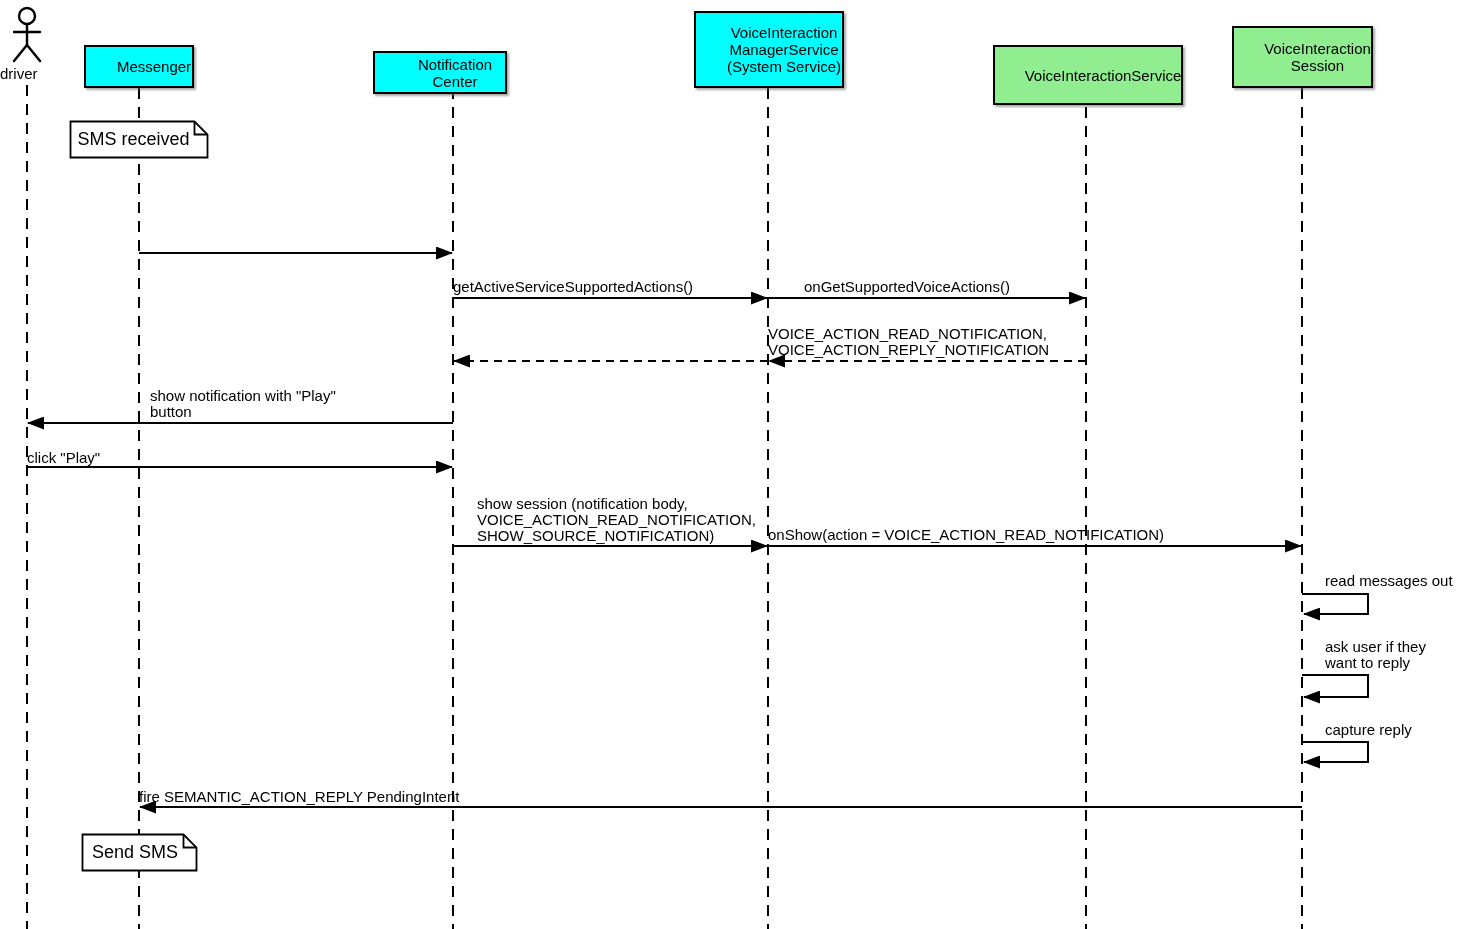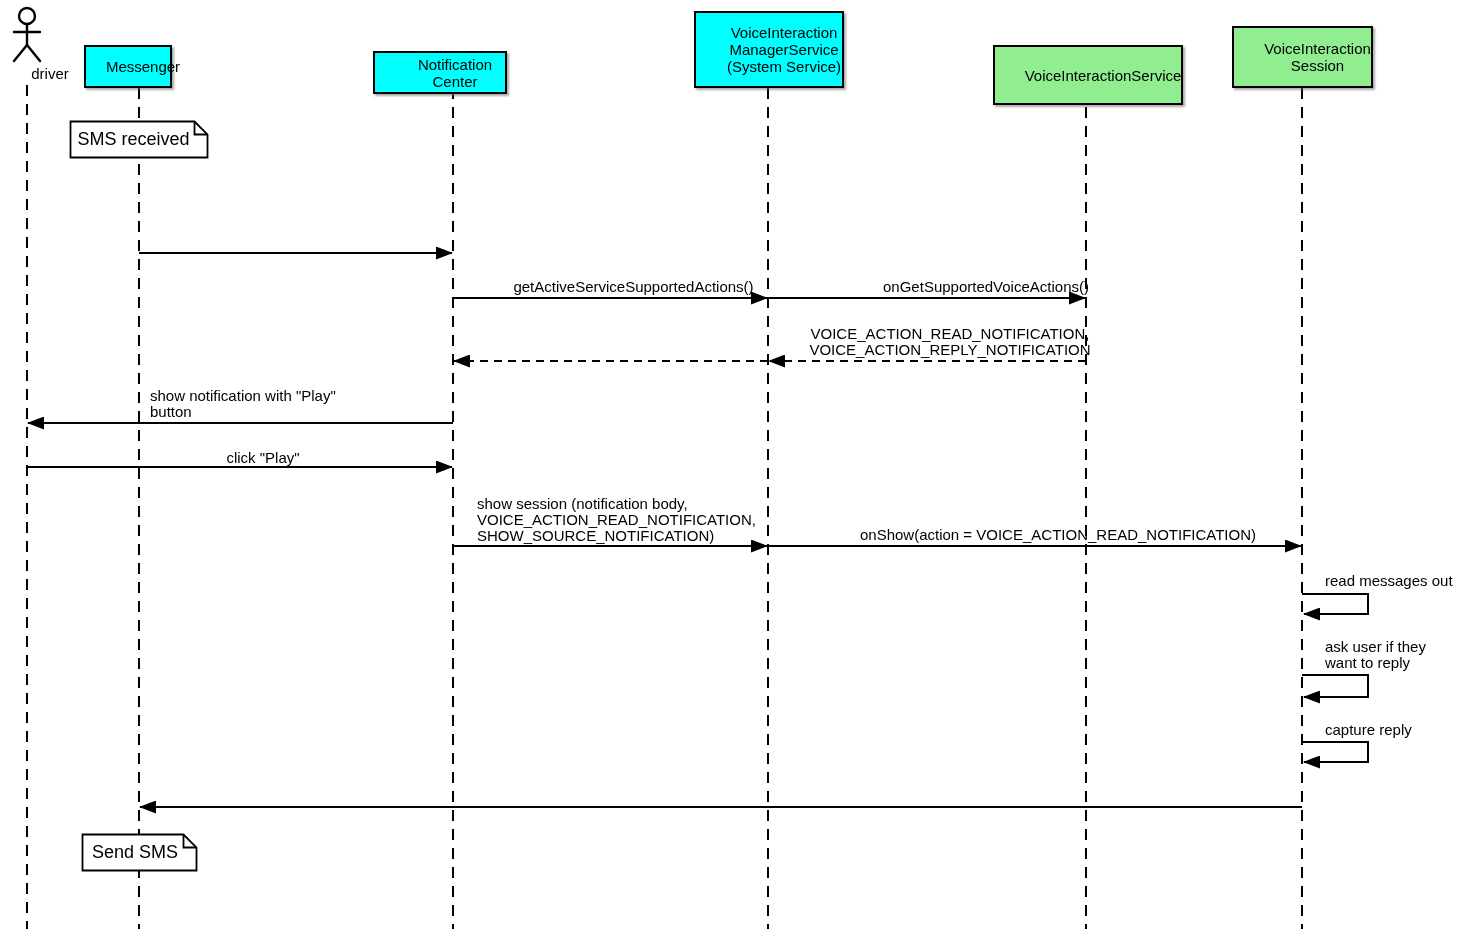--- a/index.html
+++ b/index.html
@@ -23,21 +23,21 @@
     box-sizing:border-box;
     padding-left:30px;
   }
   .cyan{background:#00ffff;}
   .green{background:#90ee90;}
   .lbl{
     position:absolute;
     font-size:15px;line-height:16px;
     white-space:pre-line;
   }
-  .ctr{text-align:center;margin-left:23px;}
+  .ctr{text-align:left;}
   .note-lbl{
     position:absolute;
     font-size:18px;line-height:16px;
     text-align:center;
   }
 </style>
 </head>
 <body>
 
 <div id="canvas">
@@ -83,21 +83,21 @@
     <line x1="453" y1="546" x2="767" y2="546" stroke="#000" stroke-width="2" marker-end="url(#arrow)"></line>
     <line x1="768" y1="546" x2="1301" y2="546" stroke="#000" stroke-width="2" marker-end="url(#arrow)"></line>
 
     <polyline points="1302,594 1368,594 1368,614 1304,614" fill="none" stroke="#000" stroke-width="2" marker-end="url(#arrow)"></polyline>
     <polyline points="1302,675 1368,675 1368,697 1304,697" fill="none" stroke="#000" stroke-width="2" marker-end="url(#arrow)"></polyline>
     <polyline points="1302,742 1368,742 1368,762 1304,762" fill="none" stroke="#000" stroke-width="2" marker-end="url(#arrow)"></polyline>
 
     <line x1="1302" y1="807" x2="140" y2="807" stroke="#000" stroke-width="2" marker-end="url(#arrow)"></line>
   </svg>
 
-  <div class="participant cyan" style="left:84px;top:45px;width:88px;height:43px;">Messenger</div>
+  <div class="participant cyan" style="left:84px;top:45px;width:110px;height:43px;">Messenger</div>
   <div class="participant cyan" style="left:373px;top:45px;width:134px;height:43px;margin-top:6px;">Notification Center</div>
   <div class="participant cyan" style="left:694px;top:11px;width:150px;height:77px;">VoiceInteraction
 ManagerService
 (System Service)</div>
   <div class="participant green" style="left:993px;top:45px;width:190px;height:60px;">VoiceInteractionService</div>
   <div class="participant green" style="left:1232px;top:26px;width:141px;height:62px;">VoiceInteraction
 Session</div>
 
   <div class="lbl ctr" style="left:0px;top:66px;width:54px;">driver</div>
 
@@ -112,14 +112,15 @@
 button</div>
   <div class="lbl ctr" style="left:27px;top:450px;width:426px;">click "Play"</div>
   <div class="lbl" style="left:477px;top:496px;">show session (notification body,
 VOICE_ACTION_READ_NOTIFICATION,
 SHOW_SOURCE_NOTIFICATION)</div>
   <div class="lbl ctr" style="left:768px;top:527px;width:534px;">onShow(action = VOICE_ACTION_READ_NOTIFICATION)</div>
   <div class="lbl" style="left:1325px;top:573px;text-align:center;">read messages out</div>
   <div class="lbl" style="left:1325px;top:639px;">ask user if they
 want to reply</div>
   <div class="lbl" style="left:1325px;top:722px;">capture reply</div>
+  <div class="lbl ctr" style="left:139px;top:789px;width:1163px;">fire SEMANTIC_ACTION_REPLY PendingIntent</div>
 
 </div>
 
 </body></html>

